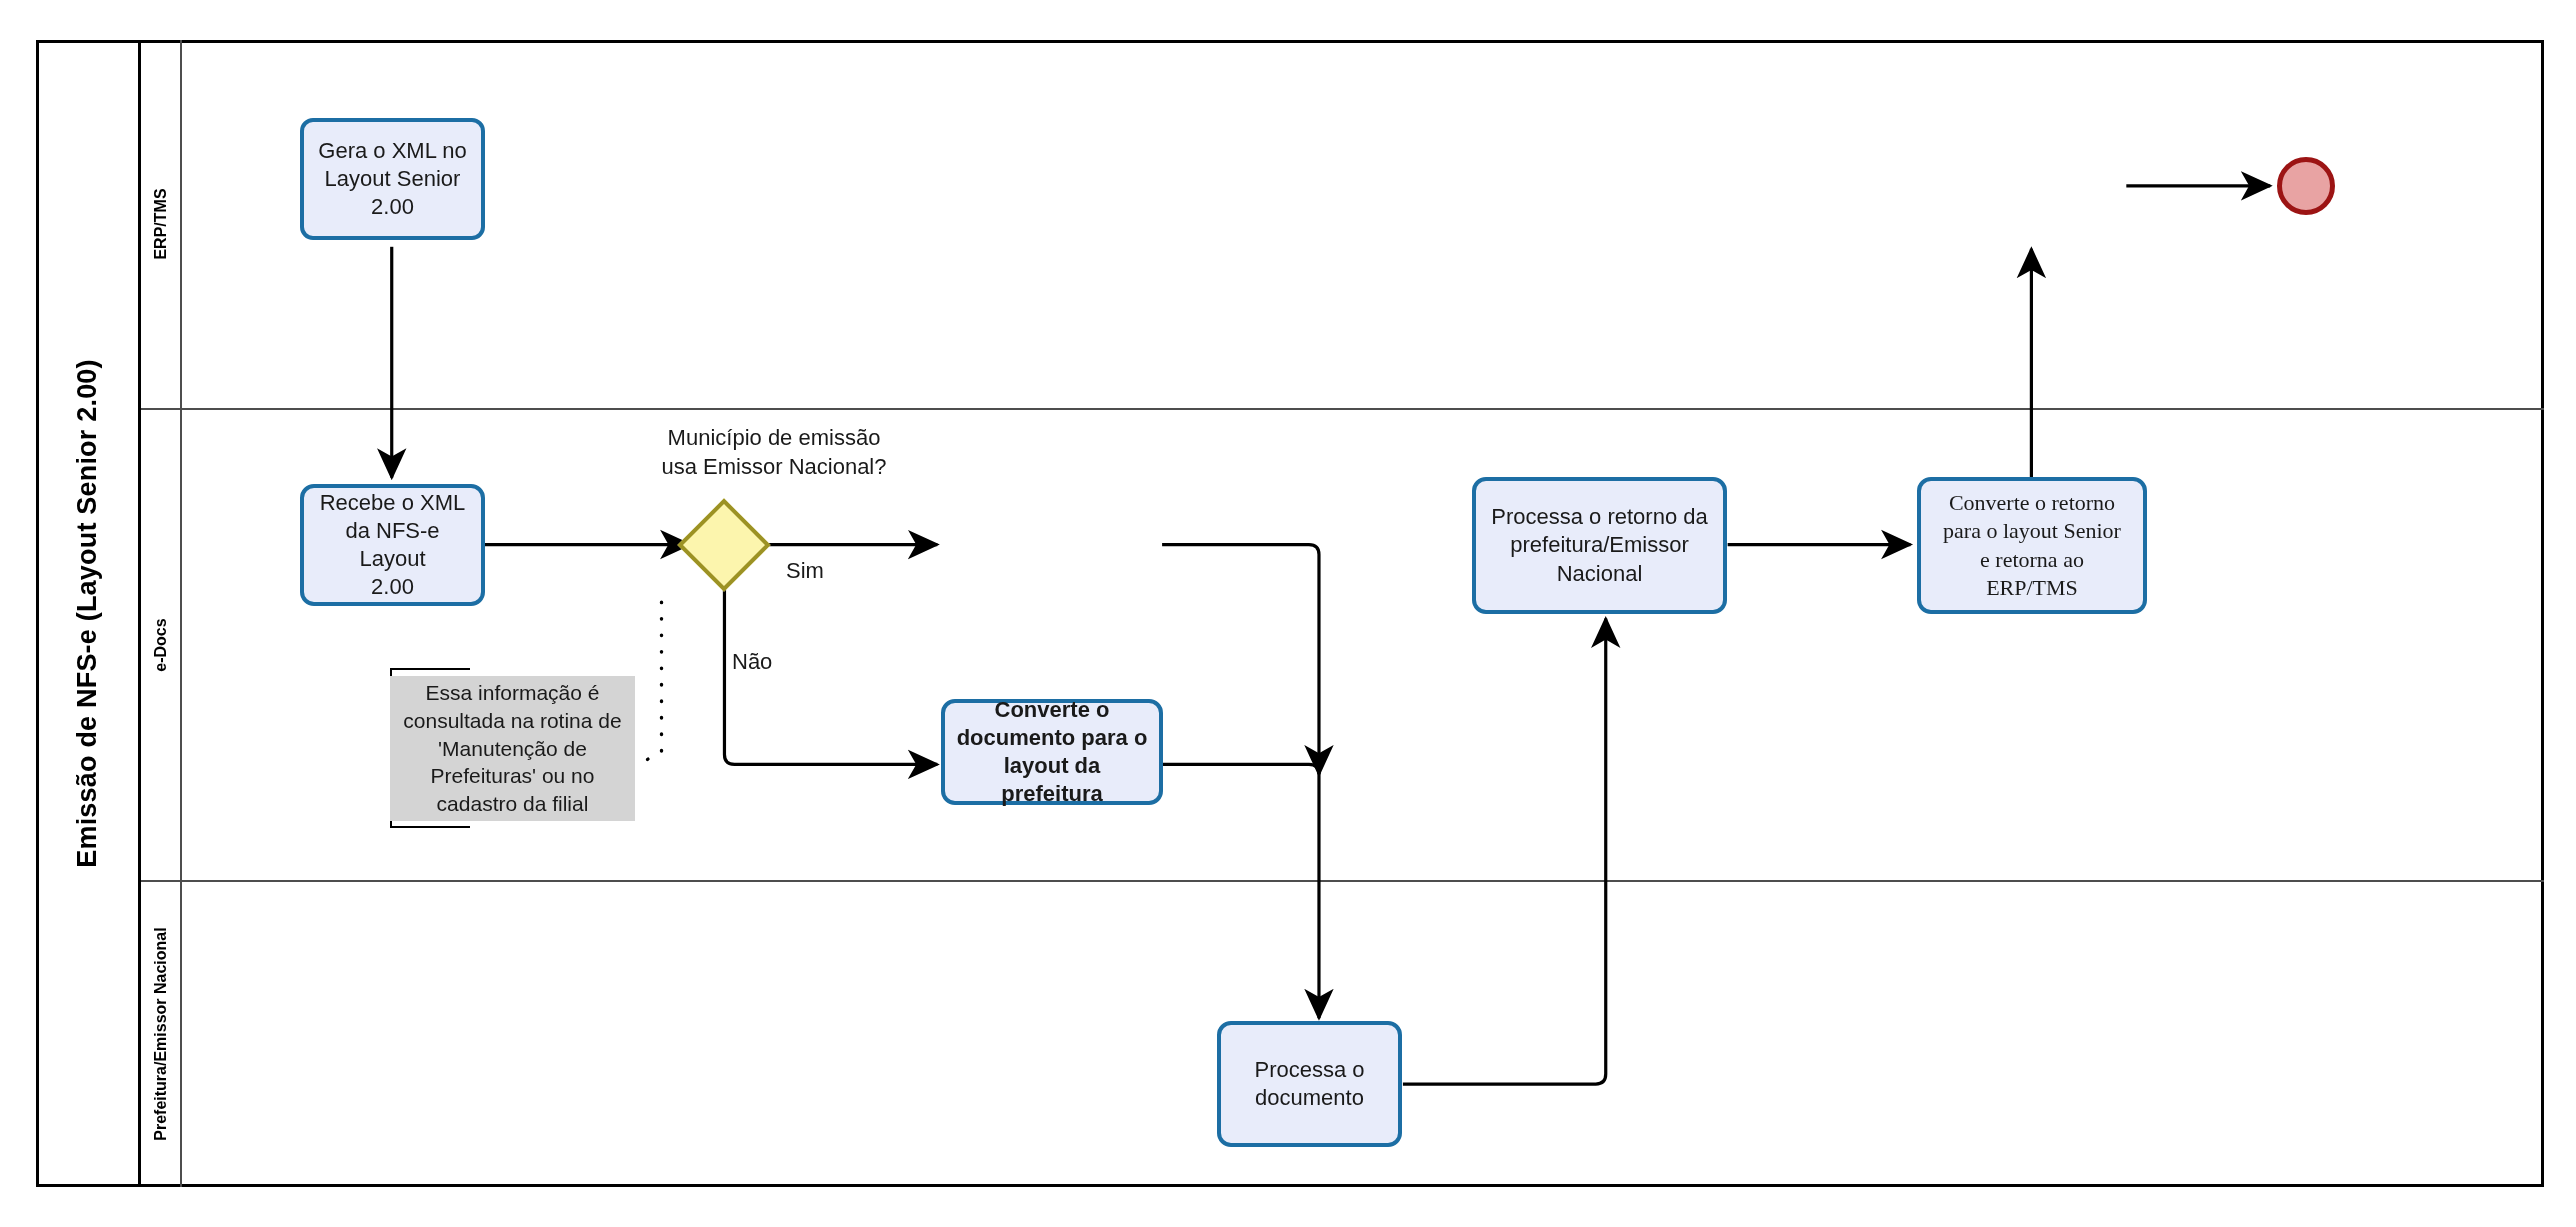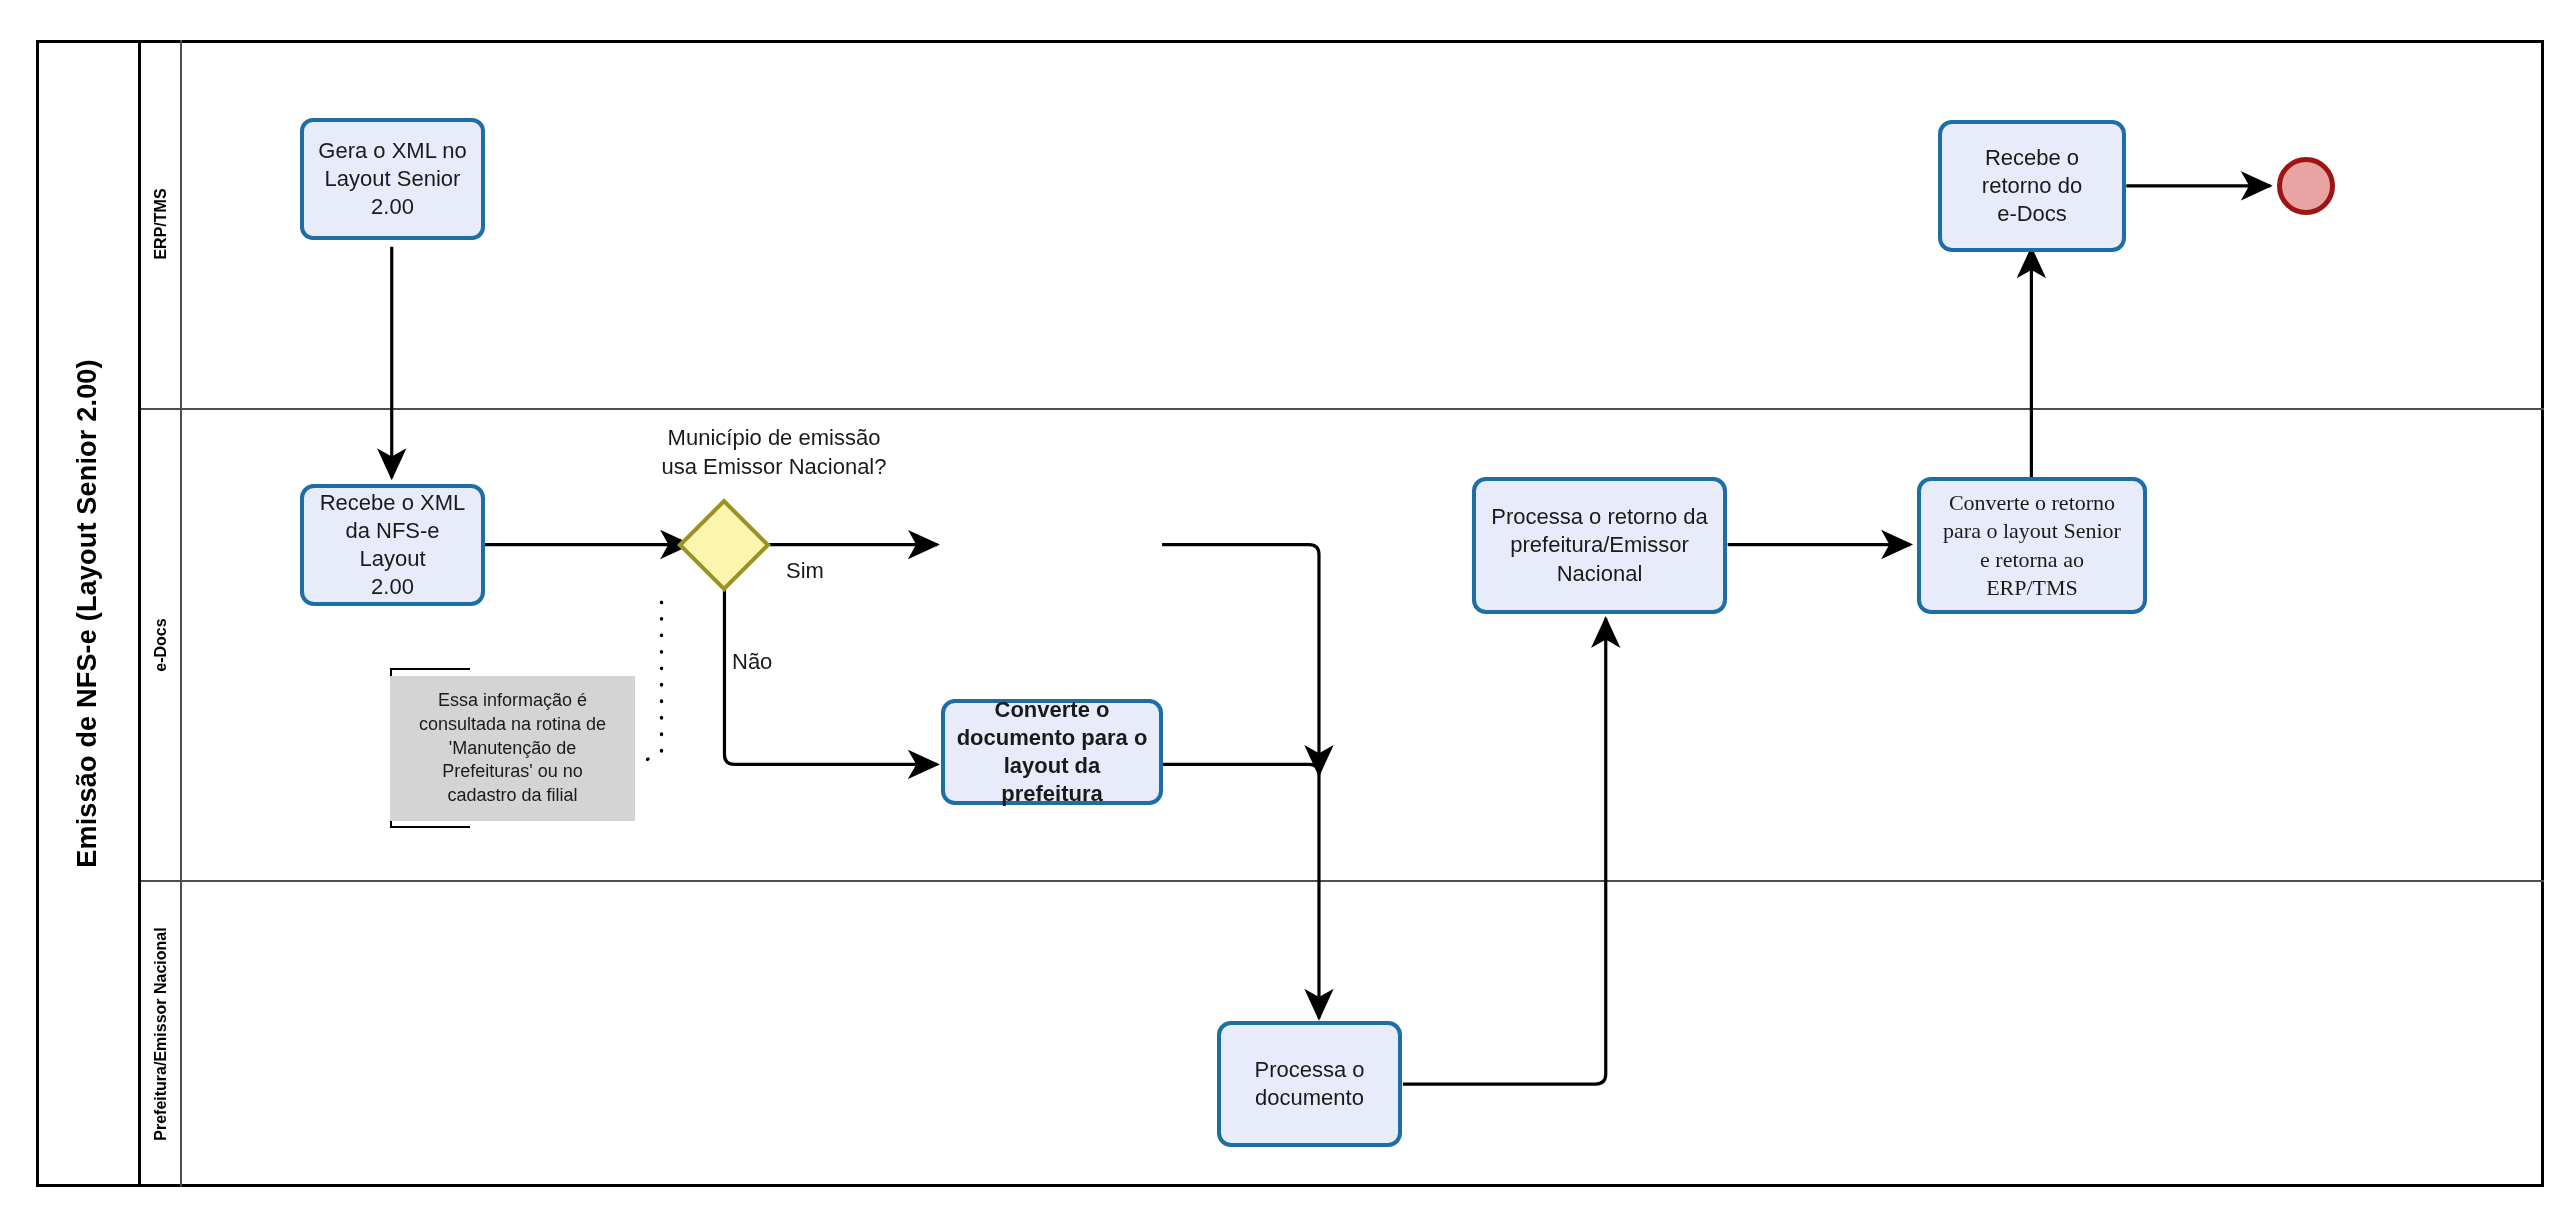--- a/index.html
+++ b/index.html
@@ -120,21 +120,21 @@
     height: 58px;
     border-radius: 50%;
     background: #e8a3a3;
     border: 5px solid #9c1414;
     box-sizing: border-box;
   }
   
   .annotation {
     position: absolute;
     background: #d4d4d4;
-    font-size: 18px;
+    font-size: 21px;
     line-height: 1.32;
     color: #1a1a1a;
     text-align: center;
     display: flex;
     align-items: center;
     justify-content: center;
     padding: 12px 8px;
     box-sizing: border-box;
     white-space: pre-line;
   }
@@ -223,23 +223,20 @@
       <path d="M2128,186 L2272,186"></path>
     </g>
 
     <path d="M648,760 L662,752 L662,590" fill="none" stroke="#000000" stroke-width="3.4" stroke-linecap="round" stroke-dasharray="0.5,16"></path>
   </svg>
 
   <div class="task" style="left:300px; top:118px; width:185px; height:122px;border-radius:13px;">Gera o XML no
 Layout Senior
 2.00</div>
 
-  <div class="task" style="left:1938px; top:120px; width:188px; height:132px;">Recebe o
-retorno do
-e-Docs</div>
 
   <div class="end-event" style="left:2277px; top:157px;"></div>
 
   <div class="task" style="left:300px; top:484px; width:185px; height:122px;">Recebe o XML
 da NFS-e Layout
 2.00</div>
 
   <div class="gateway-label" style="left:629px; top:424px; width:290px;">Município de emissão
 usa Emissor Nacional?</div>
 

